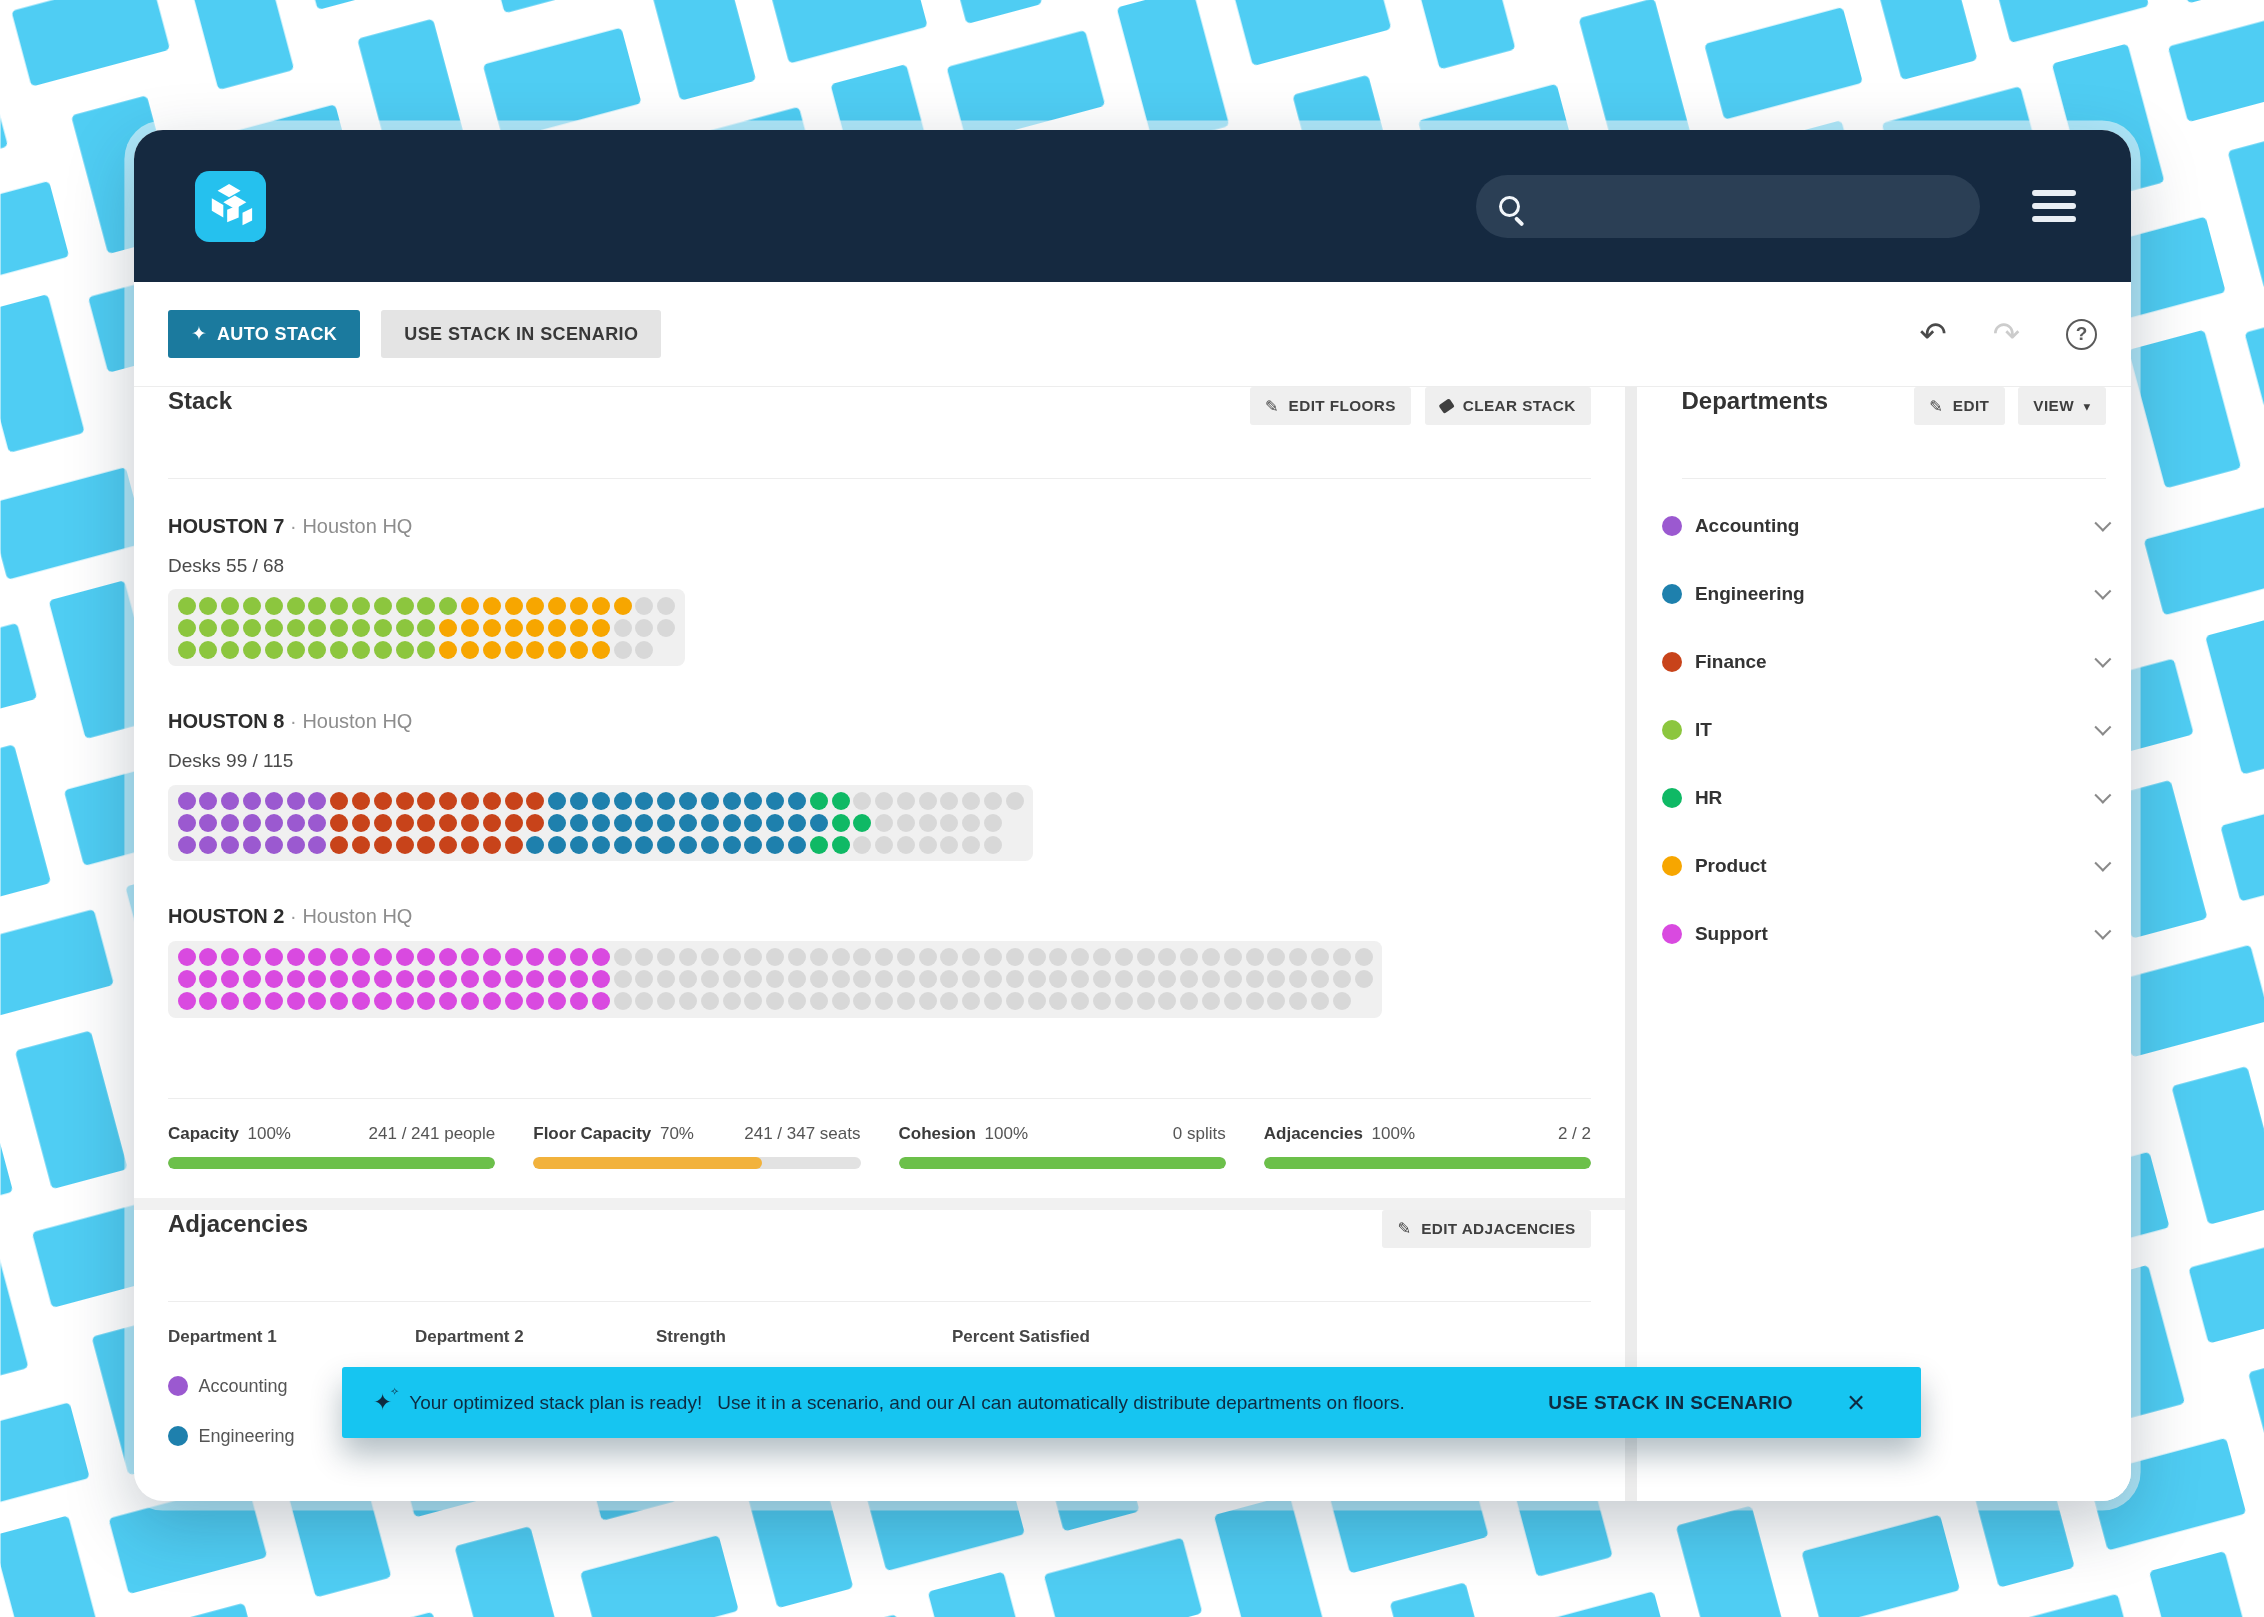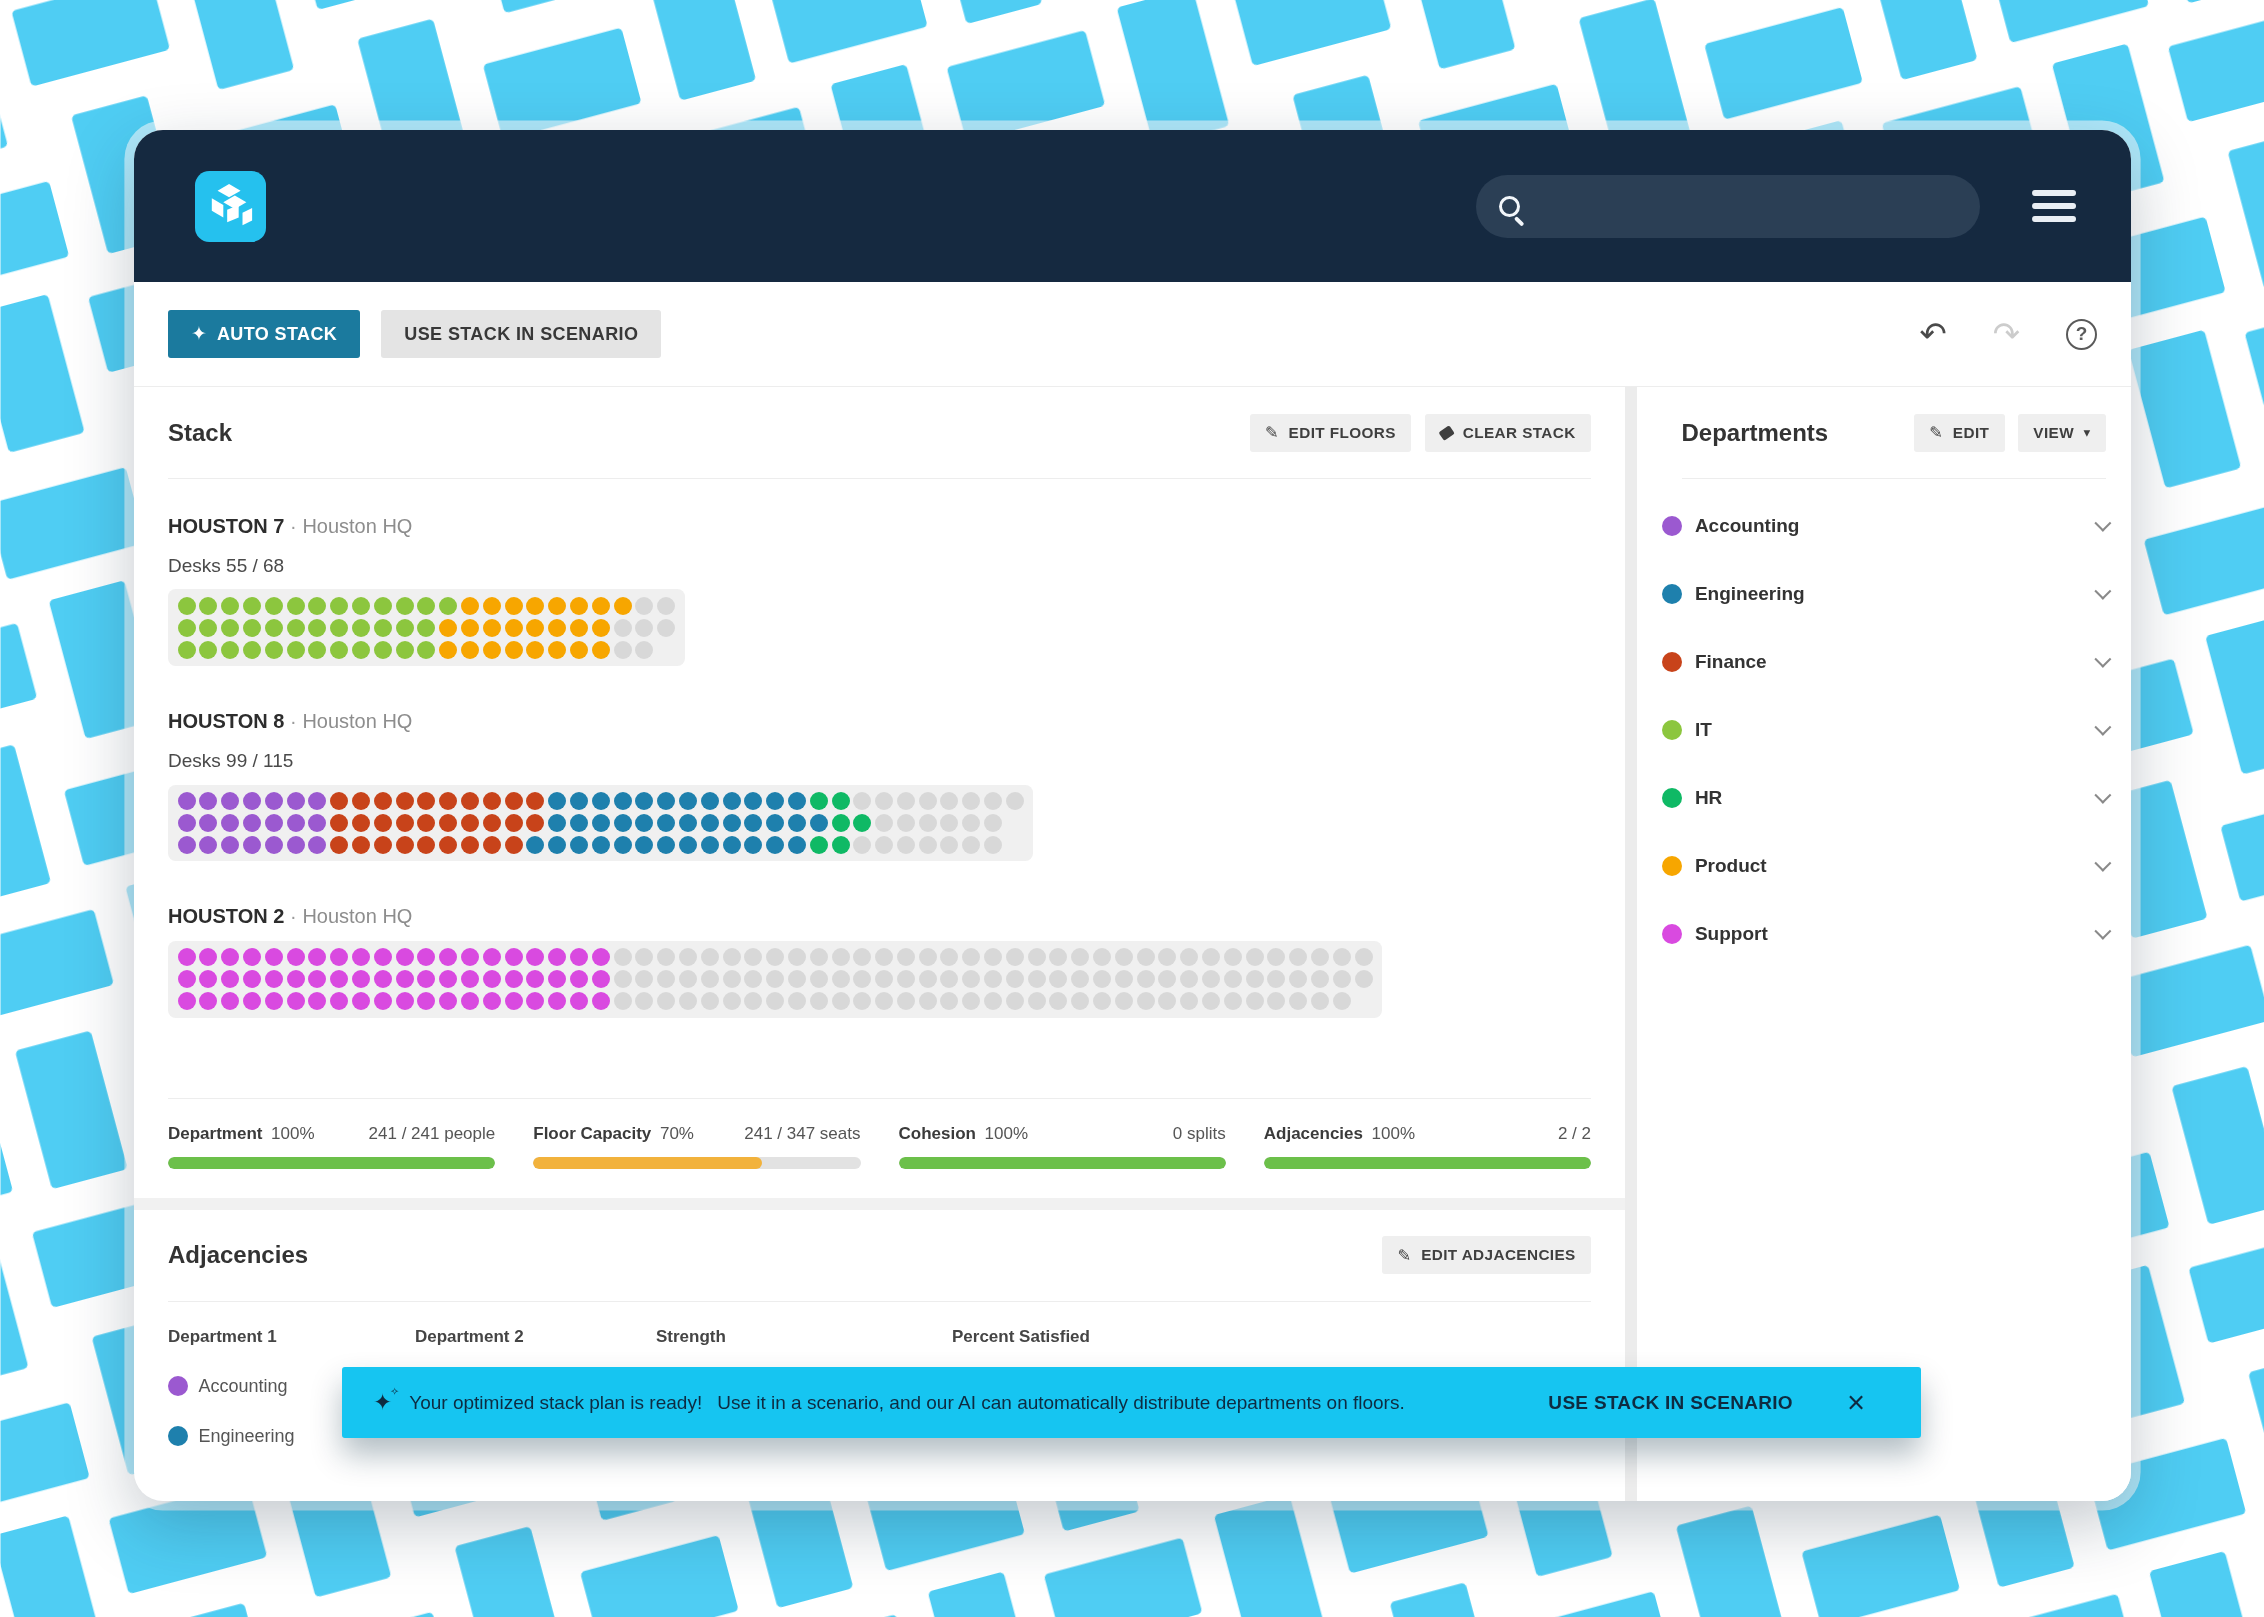--- a/index.html
+++ b/index.html
@@ -39,21 +39,21 @@
   .icon-undo { font-size:32.5px; color:#4a4a4a; cursor:pointer; line-height:1; }
   .icon-redo { font-size:32.5px; color:#cccccc; line-height:1; }
   .icon-help { width:31px; height:31px; border:2.9px solid #5a5a5a; border-radius:50%; color:#5a5a5a; font-size:19px; font-weight:bold; display:flex; align-items:center; justify-content:center; cursor:pointer; }
 
   
   .content { flex:1; display:flex; min-height:0; }
   .main-col { width:1491px; flex:none; padding:0 34px; }
   .gutter { width:11.5px; flex:none; background:#ececec; }
   .side-col { flex:1; padding:0 25px; background:#fff; }
 
-  .section-header { display:flex; align-items:center; gap:13.4px; border-bottom:1.9px solid #ededed; }
+  .section-header { display:flex; gap:13.4px; border-bottom:1.9px solid #ededed; }
   .main-col .section-header { height:92px; }
   .side-col .section-header { height:92px;margin-left:20px; }
   .section-title { font-size:24px; font-weight:bold; color:#333333; margin-right:auto; }
   .pencil { font-size:16.3px; }
 
   
   .floor-block { margin-top:36px; }
   .floor-block + .floor-block { margin-top:44px; }
   .floor-title { font-size:20px; color:#8d8d8d; }
   .floor-title .fname { font-weight:bold; color:#2d2d2d; }
@@ -536,21 +536,21 @@
                 <span class="dot" style="background: rgb(216, 216, 216);"></span>
                 <span class="dot" style="background: rgb(216, 216, 216);"></span>
                 <span class="dot" style="background: rgb(216, 216, 216);"></span>
                 <span class="dot" style="background: rgb(216, 216, 216);"></span>
               </div></div></div>
         </div>
 
       <div class="stats-section" id="stats">
           <div class="stat">
             <div class="stat-top">
-              <span class="stat-label">Department</span>
+              <span class="stat-label">Capacity</span>
               <span class="stat-pct">100%</span>
               <span class="stat-detail">241 / 241 people</span>
             </div>
             <div class="stat-bar">
               <div class="stat-fill" style="width: 100%; background: rgb(108, 192, 74);"></div>
             </div>
           </div>
           <div class="stat">
             <div class="stat-top">
               <span class="stat-label">Floor Capacity</span>

